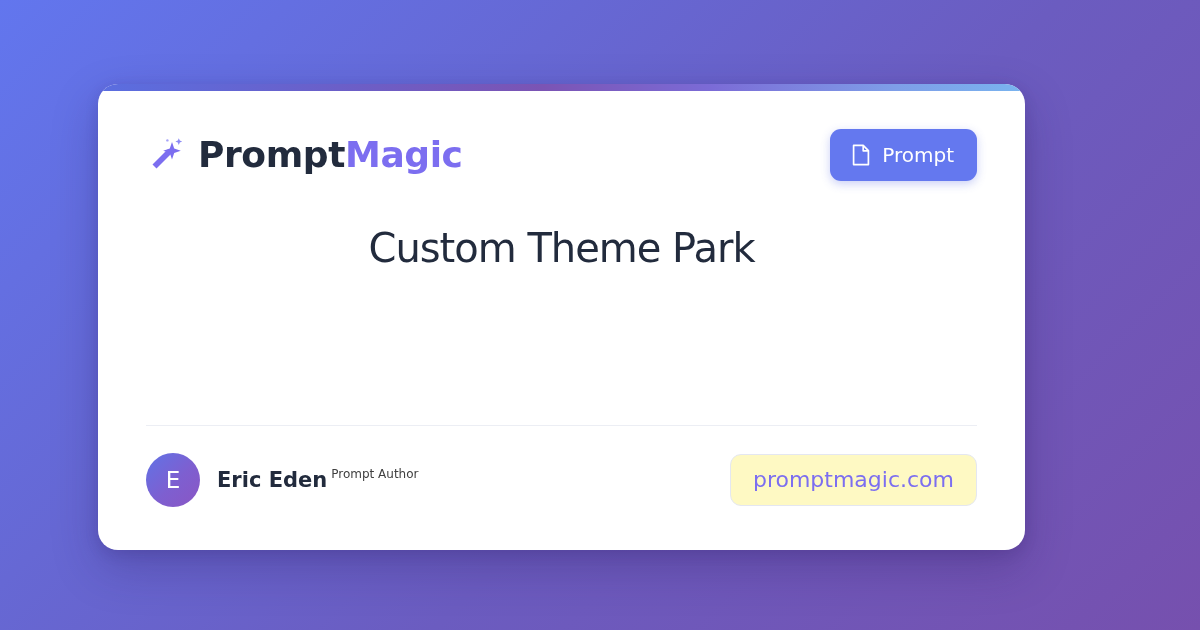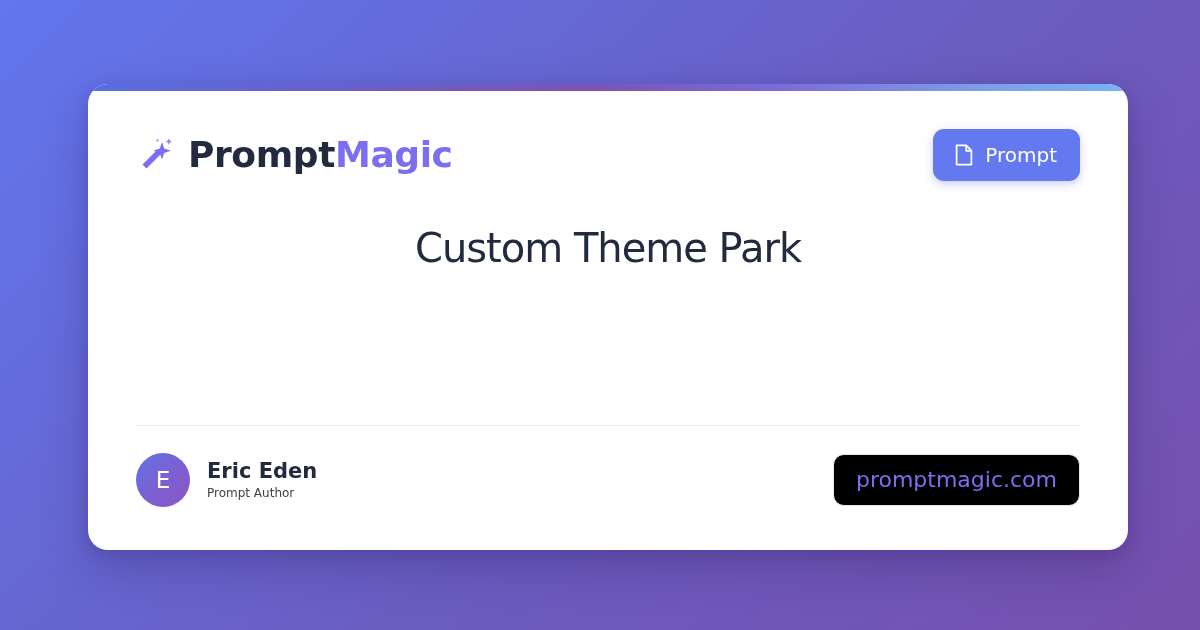--- a/index.html
+++ b/index.html
@@ -15,22 +15,22 @@
        #6276ee 0%,
        #6668d4 32%,
        #6b5cc0 58%,
        #7650ae 100%);
     position:relative;
   }
 
   
   #card {
     position:absolute;
-    left:88px; top:84px;
-    width:1040px; height:466px;
+    left:98px; top:84px;
+    width:927px; height:466px;
     background:#ffffff;
     border-radius:20px;
     box-shadow:0 18px 46px rgba(40,24,90,.26),
                0 4px 14px rgba(40,24,90,.14);
     overflow:hidden;
     display:flex;
     flex-direction:column;
   }
 
   #accent-bar {
@@ -144,35 +144,35 @@
     border-radius:50%;
     background:linear-gradient(135deg,#6073e6 0%,#7e5fd0 55%,#8a56c4 100%);
     color:#ffffff;
     font-size:23px;
     display:flex;
     align-items:center;
     justify-content:center;
     line-height:1;
   }
 
-  #author-meta { display:flex; flex-direction:column; gap:4px; }
+  #author-meta { display:flex; flex-direction:row; gap:4px; }
   #author-name {
     font-size:21px;
     font-weight:700;
     color:#222b3d;
     line-height:1.15;
   }
   #author-role {
     font-size:12px;
     color:#404040;
     line-height:1.15;
   }
 
   #site-badge {
-    background:#000000;
+    background:#fef9c3;
     border:1px solid #e4e7f1;
     border-radius:11px;
     padding:14px 22px;
     font-size:22px;
     color:#7c6ef0;
     line-height:1;
     white-space:nowrap;
     cursor:pointer;
   }
 </style>

